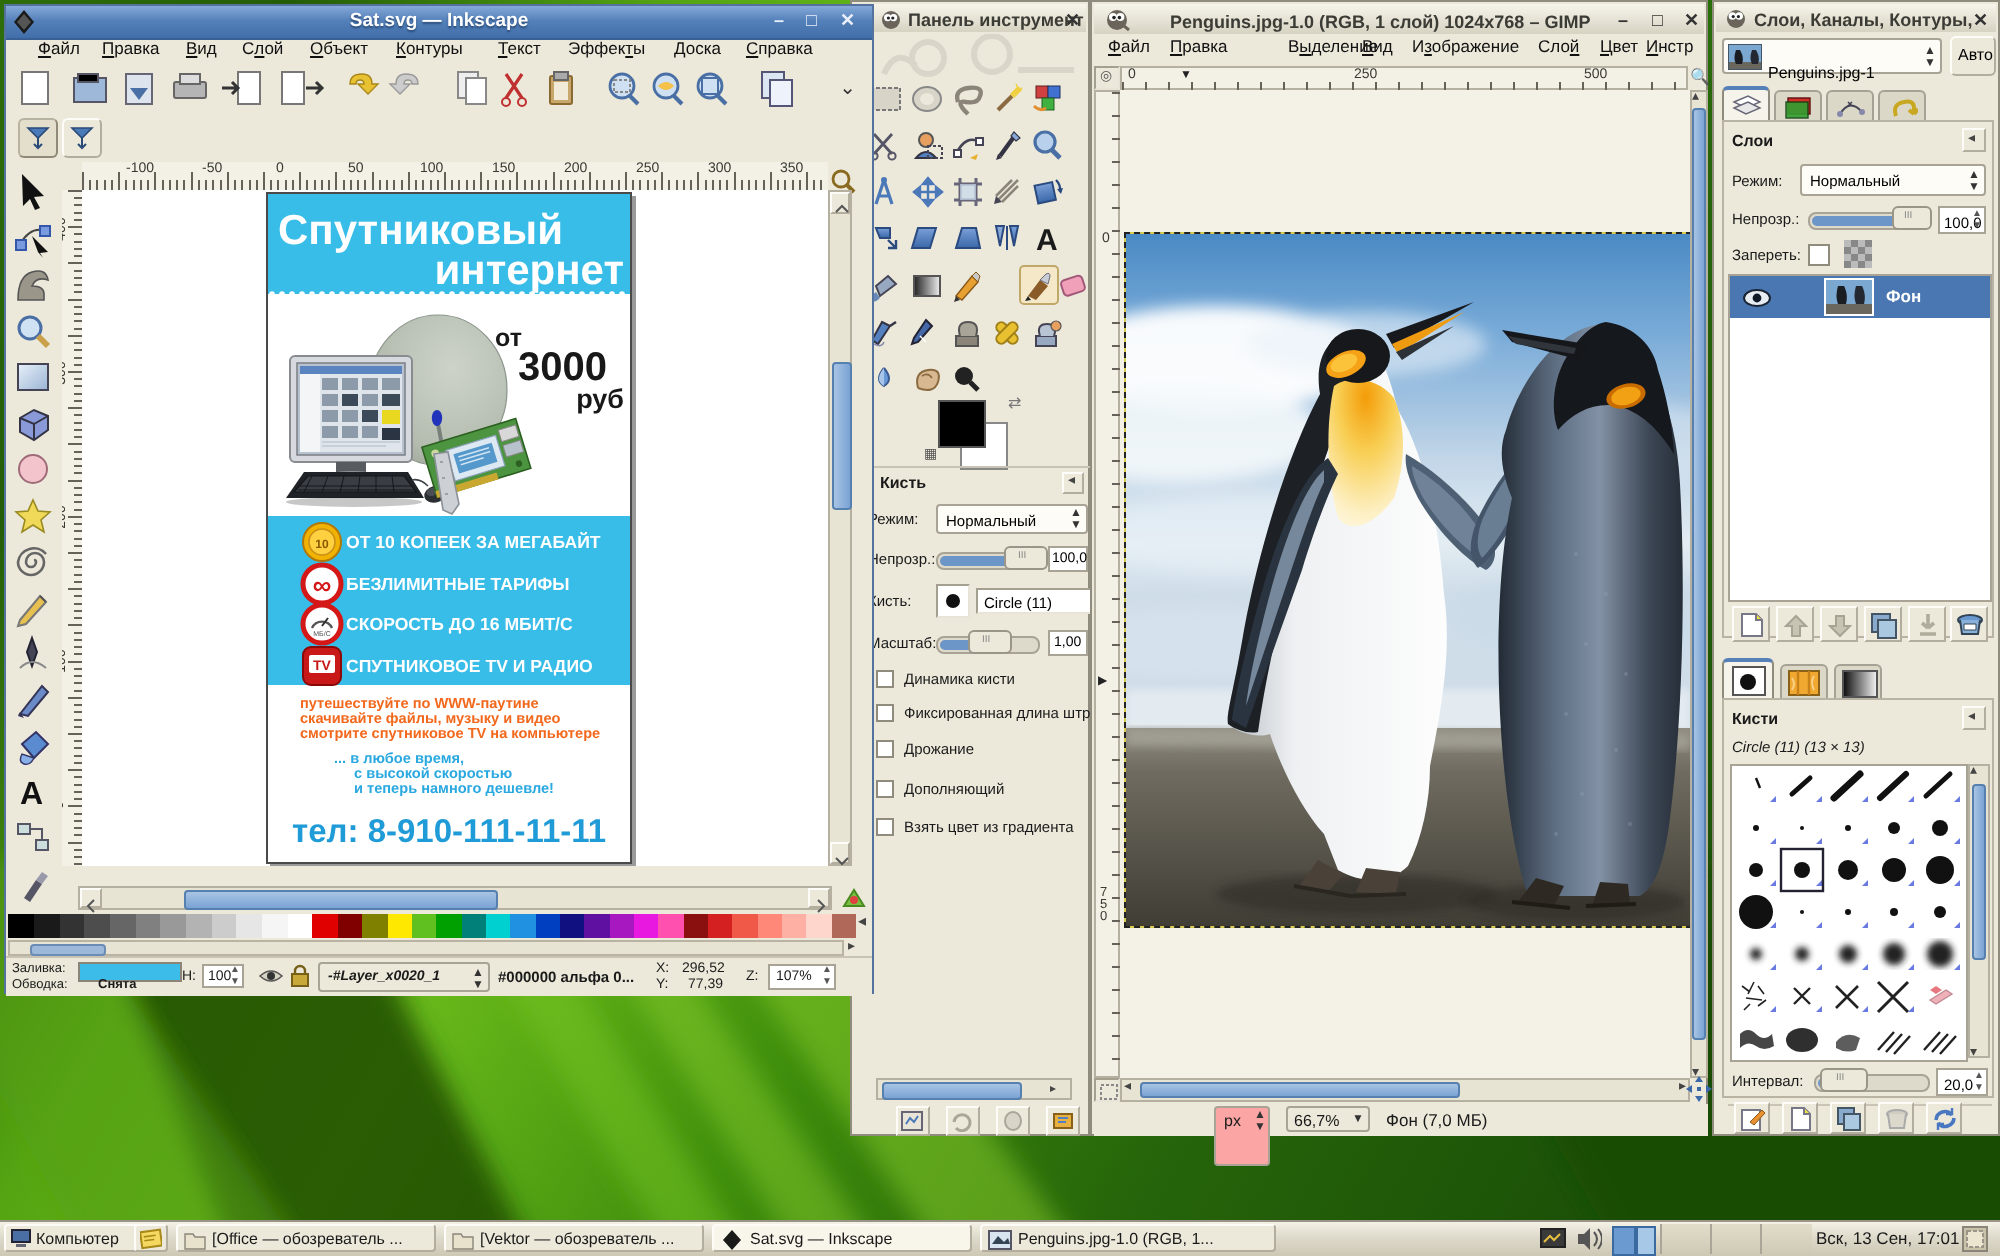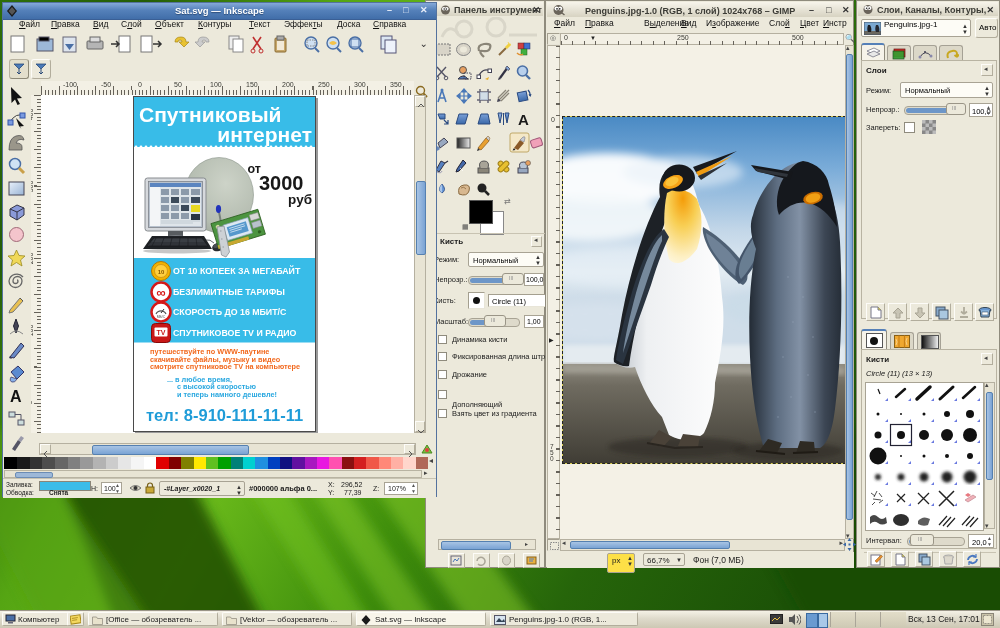--- a/index.html
+++ b/index.html
@@ -330,21 +330,21 @@
  <div class="spin" style="left:98px;top:314px;width:20px;height:13px;">
         <span style="position:absolute;left:2px;top:2px;font-size:7px;">1,00</span>
       </div>
  <div class="chk" style="left:12px;top:334px;"></div>
       <span class="txt" style="left:26px;top:334px;font-size:7.5px;">Динамика кисти</span>
  <div class="chk" style="left:12px;top:351px;"></div>
       <span class="txt" style="left:26px;top:351px;font-size:7.5px;">Фиксированная длина штри</span>
  <div class="chk" style="left:12px;top:369px;"></div>
       <span class="txt" style="left:26px;top:369px;font-size:7.5px;">Дрожание</span>
  <div class="chk" style="left:12px;top:389px;"></div>
-      <span class="txt" style="left:26px;top:399px;font-size:7.5px;text-align:center;">Дополняющий</span>
+      <span class="txt" style="left:26px;top:389px;font-size:7.5px;text-align:center;">Дополняющий</span>
  <div class="chk" style="left:12px;top:408px;"></div>
       <span class="txt" style="left:26px;top:408px;font-size:7.5px;">Взять цвет из градиента</span>
 
  <div class="a" style="left:12px;top:538px;width:98px;height:11px;background:#e8e4d4;border:1px solid #b5b0a0;box-sizing:border-box;">
   <div class="a" style="left:2px;top:1px;width:68px;height:7px;background:linear-gradient(180deg,#a8c4e4,#7aa3d4);border:1px solid #5580b0;border-radius:2px;"></div>
   <div class="a" style="right:1px;top:1px;width:9px;height:7px;">
           <span style="font-size:6px;color:#444;position:absolute;top:-1px;">▸</span>
         </div>
  </div>
  <div class="bevel" style="position:absolute;left:22px;top:552px;width:17px;height:15px;">
@@ -528,21 +528,21 @@
  <div class="a" style="left:14px;top:538px;width:285px;height:12px;background:#e8e4d4;border:1px solid #b5b0a0;box-sizing:border-box;">
   <span style="position:absolute;left:1px;top:-1px;font-size:7px;color:#444;">◂</span>
   <div class="a" style="left:9px;top:1px;width:160px;height:8px;background:linear-gradient(180deg,#a8c4e4,#7aa3d4);border:1px solid #5580b0;border-radius:2px;box-sizing:border-box;"></div>
   <span style="position:absolute;right:1px;top:-1px;font-size:7px;color:#444;">▸</span>
  </div>
  <svg class="a" style="left:297px;top:537px;" width="13" height="13" viewBox="0 0 13 13">
         <path d="M6.5 0 L8.5 3 H4.5 Z M6.5 13 L8.5 10 H4.5 Z M0 6.5 L3 4.5 V8.5 Z M13 6.5 L10 4.5 V8.5 Z M5.5 5.5 h2 v2 h-2 z" fill="#3a68a8"></path>
       </svg>
 
  <div class="a" style="left:1px;top:551px;width:307px;height:16px;background:#ece9db;font-size:8px;color:#1a1a1a;">
-  <div class="combo" style="left:60px;top:1px;width:28px;height:20px;background:#fde047;">
+  <div class="combo" style="left:60px;top:1px;width:28px;height:30px;background:#fca5a5;">
           <span style="position:absolute;left:4px;top:2px;">px</span>
           <span style="position:absolute;right:1px;top:1px;font-size:6px;color:#333;">▲<br>▼</span>
         </div>
   <div class="combo" style="left:96px;top:1px;width:42px;height:13px;background:#ece9db;">
           <span style="position:absolute;left:3px;top:2px;">66,7%</span>
           <span style="position:absolute;right:2px;top:3px;font-size:6px;color:#333;">▼</span>
         </div>
   <span class="a" style="left:146px;top:3px;font-size:8.5px;">Фон (7,0 МБ)</span>
  </div>
 </div>
@@ -561,21 +561,21 @@
  </div>
 
  <div class="combo" style="left:4px;top:18px;width:110px;height:18px;">
   <svg style="position:absolute;left:2px;top:2px;" width="17" height="13" viewBox="0 0 17 13">
           <rect width="17" height="13" fill="#7aa8d0"></rect>
           <rect y="9" width="17" height="4" fill="#6a675f"></rect>
           <path d="M4 3 C3 6 3 8 4 10 L7 10 C8 7 7 5 6 3 Z" fill="#1a1d22"></path>
           <path d="M12 3 C11 6 11 8 12 10 L15 10 C16 7 15 5 14 3 Z" fill="#242830"></path>
           <rect x="0" y="0" width="17" height="13" fill="none" stroke="#456" stroke-width="1"></rect>
         </svg>
-  <span style="position:absolute;left:22px;top:0;font-size:8px;">Penguins.jpg-1</span>
+  <span style="position:absolute;left:22px;top:12px;font-size:8px;">Penguins.jpg-1</span>
   <span style="position:absolute;right:2px;top:3px;font-size:6px;color:#333;">▲<br>▼</span>
  </div>
  <div class="bevel" style="position:absolute;left:118px;top:17px;width:23px;height:20px;border-radius:3px;">
         <span style="position:absolute;left:3px;top:4px;font-size:8px;">Авто</span>
       </div>
 
  <div class="a" style="left:4px;top:42px;width:136px;height:17px;">
   <div style="position:absolute;left:0;top:0;width:24px;height:17px;background:#f6f3ea;border:1px solid #8f8b7d;border-bottom:none;border-top:2px solid #5580b8;border-radius:3px 3px 0 0;box-sizing:border-box;">
    <svg style="position:absolute;left:4px;top:2px;" width="15" height="12" viewBox="0 0 15 12">
             <path d="M1 4 L8 1 L14 4 L7 7 Z" fill="#fff" stroke="#667" stroke-width="0.7"></path>
@@ -631,20 +631,36 @@
           <rect x="0" y="0" width="3.5" height="3.5" fill="#bbb"></rect>
           <rect x="7" y="0" width="3.5" height="3.5" fill="#bbb"></rect>
           <rect x="3.5" y="3.5" width="3.5" height="3.5" fill="#bbb"></rect>
           <rect x="10.5" y="3.5" width="3.5" height="3.5" fill="#bbb"></rect>
           <rect x="0" y="7" width="3.5" height="3.5" fill="#bbb"></rect>
           <rect x="7" y="7" width="3.5" height="3.5" fill="#bbb"></rect>
           <rect x="3.5" y="10.5" width="3.5" height="3.5" fill="#bbb"></rect>
           <rect x="10.5" y="10.5" width="3.5" height="3.5" fill="#bbb"></rect>
         </svg>
 
+  <div class="a" style="left:2px;top:76px;width:130px;height:162px;background:#fff;border:1px solid #a8a394;">
+   <div class="a" style="left:0;top:0;width:130px;height:21px;background:#4a76b2;">
+    <svg style="position:absolute;left:6px;top:6px;" width="15" height="10" viewBox="0 0 15 10">
+              <ellipse cx="7.5" cy="5" rx="6.5" ry="4" fill="#e8edf4" stroke="#1a2533" stroke-width="1"></ellipse>
+              <circle cx="7.5" cy="5" r="2.2" fill="#101a26"></circle>
+            </svg>
+    <svg style="position:absolute;left:47px;top:1px;" width="25" height="19" viewBox="0 0 25 19">
+              <rect width="25" height="19" fill="#fff"></rect>
+              <rect x="1" y="1" width="23" height="17" fill="#7aa8d0"></rect>
+              <rect x="1" y="13" width="23" height="5" fill="#6a675f"></rect>
+              <path d="M7 4 C6 8 6 10 7 13 L11 13 C12 9 11 6 10 4 Z" fill="#1a1d22"></path>
+              <path d="M16 4 C15 8 15 10 16 13 L20 13 C21 9 20 6 19 4 Z" fill="#242830"></path>
+            </svg>
+    <span style="position:absolute;left:78px;top:5px;font-size:8.5px;font-weight:bold;color:#fff;">Фон</span>
+   </div>
+  </div>
 
   <div class="a" style="left:2px;top:240px;width:130px;height:24px;">
    <div class="bevel" style="position:absolute;left:2px;top:2px;width:19px;height:18px;">
             <svg style="position:absolute;left:3px;top:2px;" width="12" height="13" viewBox="0 0 12 13">
               <path d="M1 1 h7 l3 3 v8 h-10 z" fill="#fff" stroke="#778"></path>
               <path d="M8 1 v3 h3" fill="#f0e040" stroke="#778"></path>
             </svg>
           </div>
    <div class="bevel" style="position:absolute;left:24px;top:2px;width:19px;height:18px;">
             <svg style="position:absolute;left:3px;top:3px;" width="12" height="12" viewBox="0 0 12 12">

